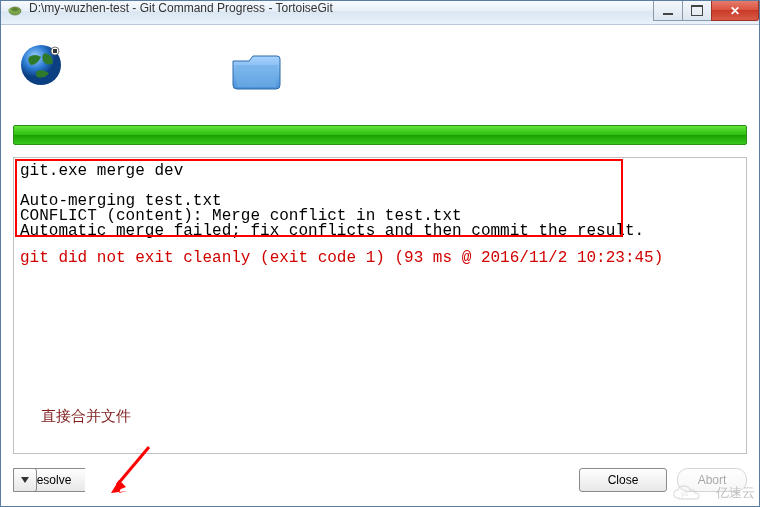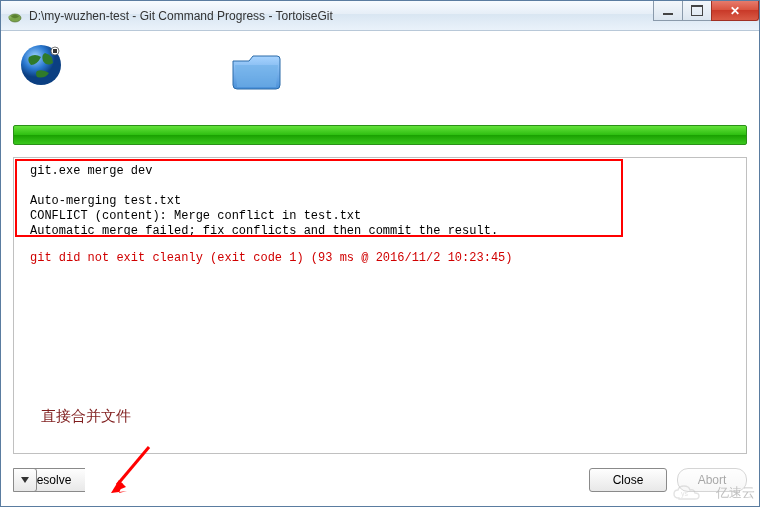--- a/index.html
+++ b/index.html
@@ -15,25 +15,24 @@
   }
   .window {
     position: absolute;
     left: 0; top: 0;
     width: 760px; height: 507px;
     border: 1px solid #5a7ca0;
     background: #fff;
     box-shadow: 0 0 8px rgba(0,0,0,0.2);
   }
   .titlebar {
-    height: 30px;
+    height: 24px;
     background: linear-gradient(to bottom, #f7fbff 0%, #e6eef7 45%, #d9e6f2 46%, #eaf2fa 100%);
     border-bottom: 1px solid #b8c8d8;
     display: flex;
-    align-items: center;
     padding: 0 0 0 6px;
     position: relative;
   }
   .titlebar .app-icon {
     width: 16px; height: 16px;
     margin-right: 6px;
   }
   .titlebar .title-text {
     color: #333;
     font-size: 12px;
@@ -93,23 +92,23 @@
     left: 4px; right: 4px; top: 88px;
     height: 20px;
     background: linear-gradient(to bottom,#64e23a 0%,#2fc012 48%,#19a000 50%,#3ac81e 100%);
     border: 1px solid #2a9018;
     border-radius: 2px;
   }
   .output-panel {
     position: absolute;
     left: 4px; right: 4px; top: 120px; bottom: 44px;
     border: 1px solid #c0c0c0;
-    padding: 6px 16px;
+    padding: 6px 6px;
     font-family: "Courier New", monospace;
-    font-size: 12px;
+    font-size: 16px;
     line-height: 15px;
     background: #fff;
     white-space: pre;
     overflow: hidden;
   }
   .highlight-box {
     position: absolute;
     left: 6px; top: 122px;
     width: 608px; height: 78px;
     border: 2px solid #ff0000;
@@ -162,21 +161,21 @@
     border-right: none;
   }
   .resolve-drop {
     width: 24px;
     border-top-left-radius: 0;
     border-bottom-left-radius: 0;
     padding: 0;
   }
   .close-btn {
     right: 80px; top: 0;
-    width: 78px;
+    width: 88px;
   }
   .abort-btn {
     right: 0; top: 0;
     width: 70px;
     opacity: 0.35;
     border-radius: 11px;
   }
   .watermark {
     position: absolute;
     right: 4px; bottom: 4px;

